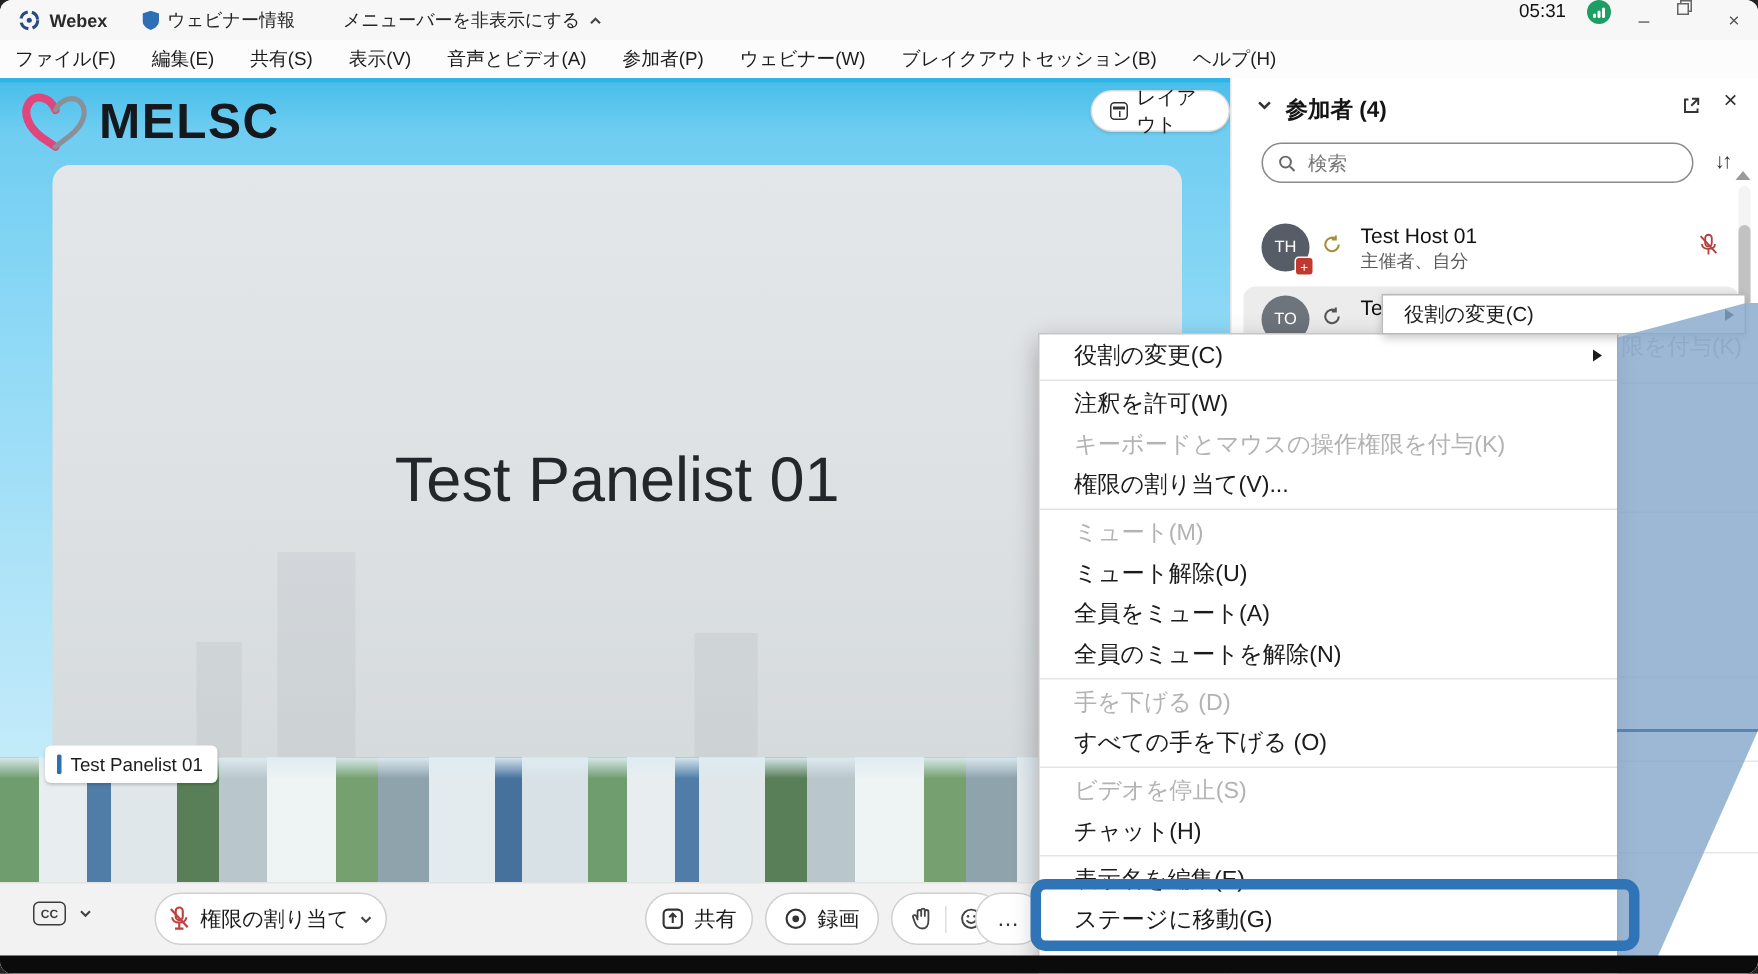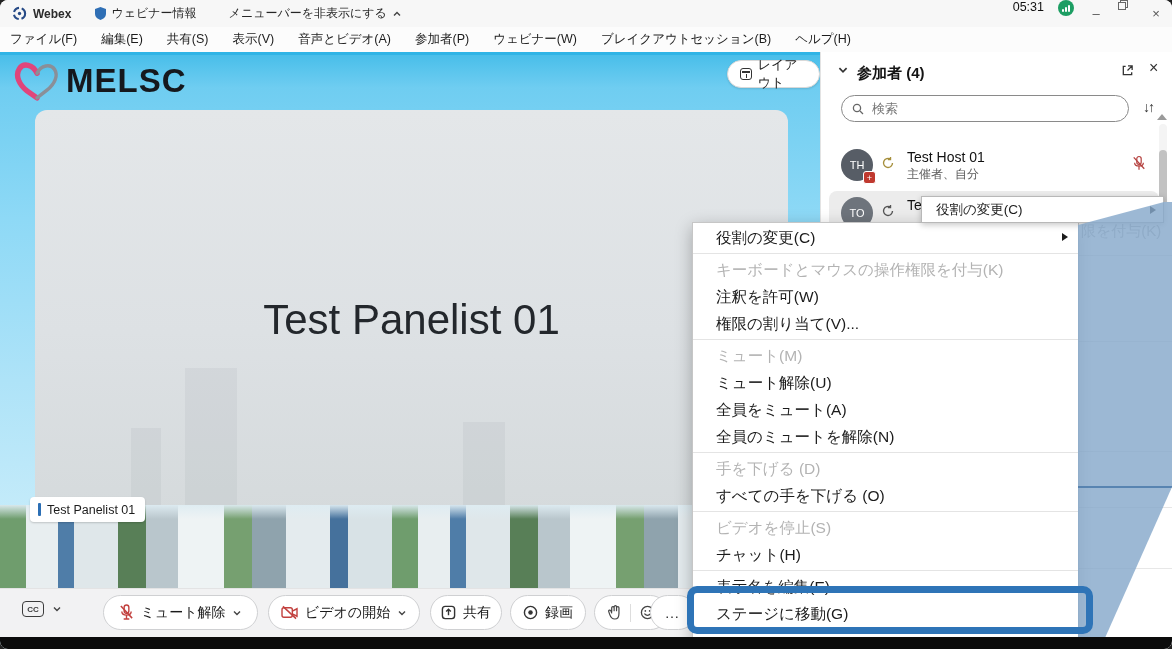--- a/index.html
+++ b/index.html
@@ -208,37 +208,26 @@
             <polyline points="2,3.5 5,6.5 8,3.5" fill="none" stroke="#444" stroke-width="1.4"></polyline>
           </svg>
       </div>
 
       <div class="pill" style="left:103px;width:155px;">
         <svg width="15" height="17" viewBox="0 0 16 18">
           <rect x="5.5" y="1" width="5" height="9" rx="2.5" fill="none" stroke="#c2403e" stroke-width="1.5"></rect>
           <path d="M3 8 C3 13 13 13 13 8 M8 12.5 V16 M5 16 h6" fill="none" stroke="#c2403e" stroke-width="1.5"></path>
           <line x1="2" y1="2" x2="14" y2="15" stroke="#c2403e" stroke-width="1.6"></line>
         </svg>
-        <span>ミュート解除</span>
+        <span>権限の割り当て</span>
         <svg class="chev" viewBox="0 0 10 10">
             <polyline points="2,3.5 5,6.5 8,3.5" fill="none" stroke="#444" stroke-width="1.4"></polyline>
           </svg>
       </div>
 
-      <div class="pill" style="left:268px;width:152px;">
-        <svg width="17" height="15" viewBox="0 0 18 16">
-          <rect x="1" y="3" width="11" height="10" rx="2" fill="none" stroke="#c2403e" stroke-width="1.5"></rect>
-          <path d="M12 6.5 L17 4 V12 L12 9.5" fill="none" stroke="#c2403e" stroke-width="1.5"></path>
-          <line x1="2" y1="1.5" x2="16" y2="14.5" stroke="#c2403e" stroke-width="1.6"></line>
-        </svg>
-        <span>ビデオの開始</span>
-        <svg class="chev" viewBox="0 0 10 10">
-            <polyline points="2,3.5 5,6.5 8,3.5" fill="none" stroke="#444" stroke-width="1.4"></polyline>
-          </svg>
-      </div>
 
       <div class="pill" style="left:430px;width:72px;">
         <svg width="15" height="15" viewBox="0 0 16 16">
           <rect x="1.5" y="1.5" width="13" height="13" rx="3" fill="none" stroke="#333" stroke-width="1.5"></rect>
           <path d="M8 11 V5 M5.5 7 L8 4.5 L10.5 7" fill="none" stroke="#333" stroke-width="1.5"></path>
         </svg>
         <span>共有</span>
       </div>
 
       <div class="pill" style="left:510px;width:76px;">
@@ -349,31 +338,31 @@
     <span class="mini-arrow"></span>
   </div>
 
   <div class="menu">
 
       <div class="menu-item has-submenu">
         <span>役割の変更(C)</span>
         <span class="sub-arrow"></span>
       </div>
     <div class="menu-sep"></div>
+      <div class="menu-item">
+        <span>注釈を許可(W)</span>
+        
+      </div>
+
       <div class="menu-item disabled">
         <span>キーボードとマウスの操作権限を付与(K)</span>
         
       </div>
 
       <div class="menu-item">
-        <span>注釈を許可(W)</span>
-        
-      </div>
-
-      <div class="menu-item">
         <span>権限の割り当て(V)...</span>
         
       </div>
     <div class="menu-sep"></div>
       <div class="menu-item disabled">
         <span>ミュート(M)</span>
         
       </div>
 
       <div class="menu-item">

